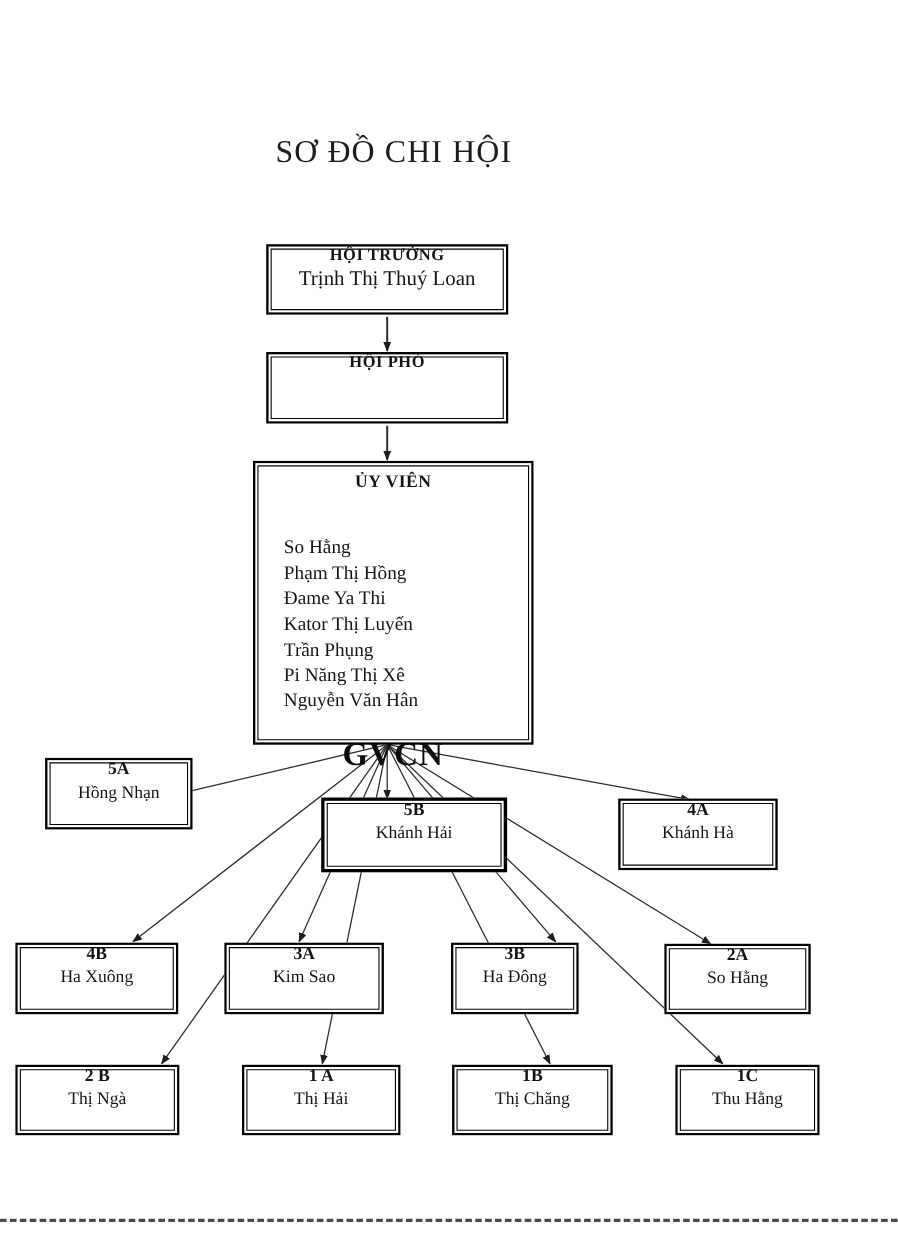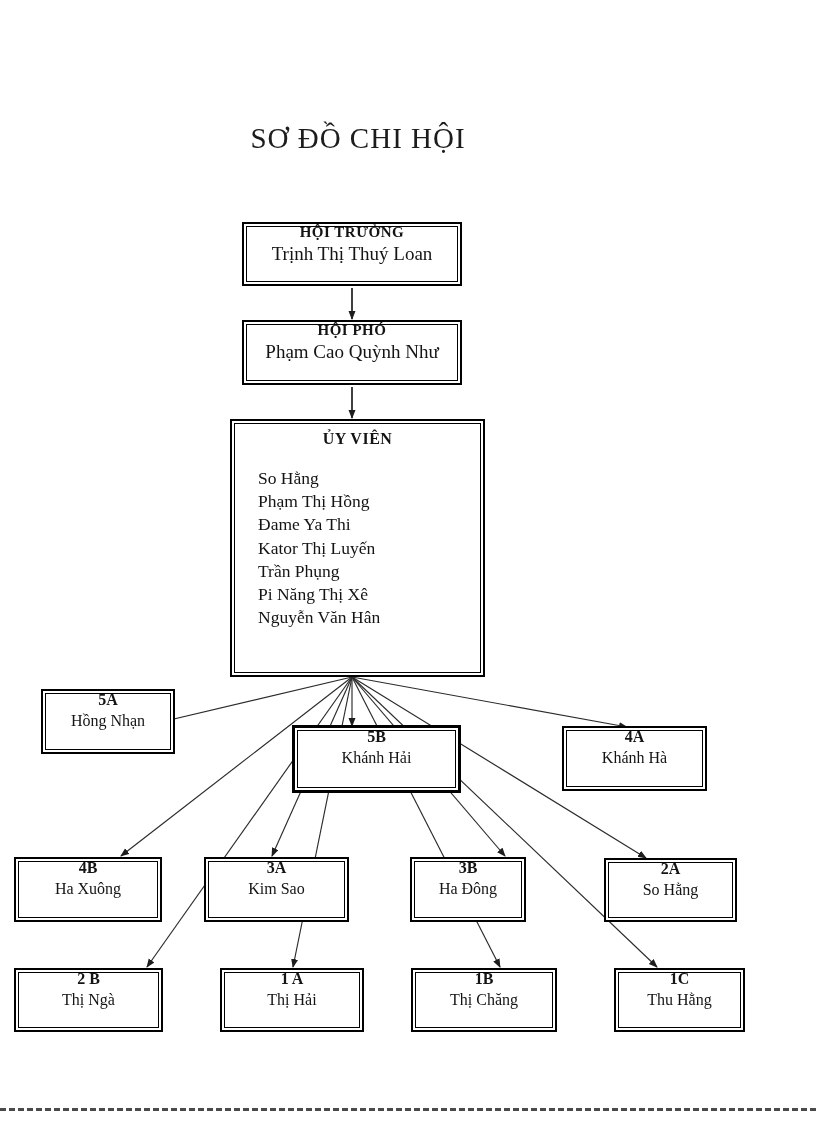--- a/index.html
+++ b/index.html
@@ -34,20 +34,21 @@
   .node.heavy{border-width:3px;}
   .role{
     font-weight:bold;font-size:15px;letter-spacing:.5px;color:#141414;
   }
   .person{
     font-size:19px;margin-top:2px;color:#141414;
   }
   .committee{
     justify-content:flex-start;align-items:stretch;
     padding:9px 0 0 0;
+    gap:19px;
   }
   .committee .role{text-align:center;font-size:16px;}
   .members{
     font-size:17.5px;line-height:23.2px;
     text-align:left;margin:19px 0 0 26px;
     white-space:pre-line;color:#141414;
   }
   .gvcn{
     font-weight:bold;font-size:30px;letter-spacing:1px;
     text-align:center;margin-top:2px;color:#0c0c0c;
@@ -86,32 +87,32 @@
 
 <div class="page-title">SƠ ĐỒ CHI HỘI</div>
 
 <div class="node" style="left:242px;top:222px;width:220px;height:64px">
   <div class="role">HỘI TRƯỞNG</div>
   <div class="person">Trịnh Thị Thuý Loan</div>
 </div>
 
 <div class="node" style="left:242px;top:320px;width:220px;height:65px">
   <div class="role">HỘI PHÓ</div>
-  <div class="person">Phạm Cao Quỳnh Như</div>
 </div>
 
 <div class="node committee" style="left:230px;top:419px;width:255px;height:258px">
   <div class="role">ỦY VIÊN</div>
   <div class="members">So Hằng
 Phạm Thị Hồng
 Đame Ya Thi
 Kator Thị Luyến
 Trần Phụng
 Pi Năng Thị Xê
 Nguyễn Văn Hân</div>
+  <div class="gvcn">GVCN</div>
 </div>
 
 <div class="node cls" style="left:41px;top:689px;width:134px;height:65px">
   <div class="code">5A</div>
   <div class="pname">Hồng Nhạn</div>
 </div>
 <div class="node cls heavy" style="left:292px;top:725px;width:169px;height:68px">
   <div class="code">5B</div>
   <div class="pname">Khánh Hải</div>
 </div>

